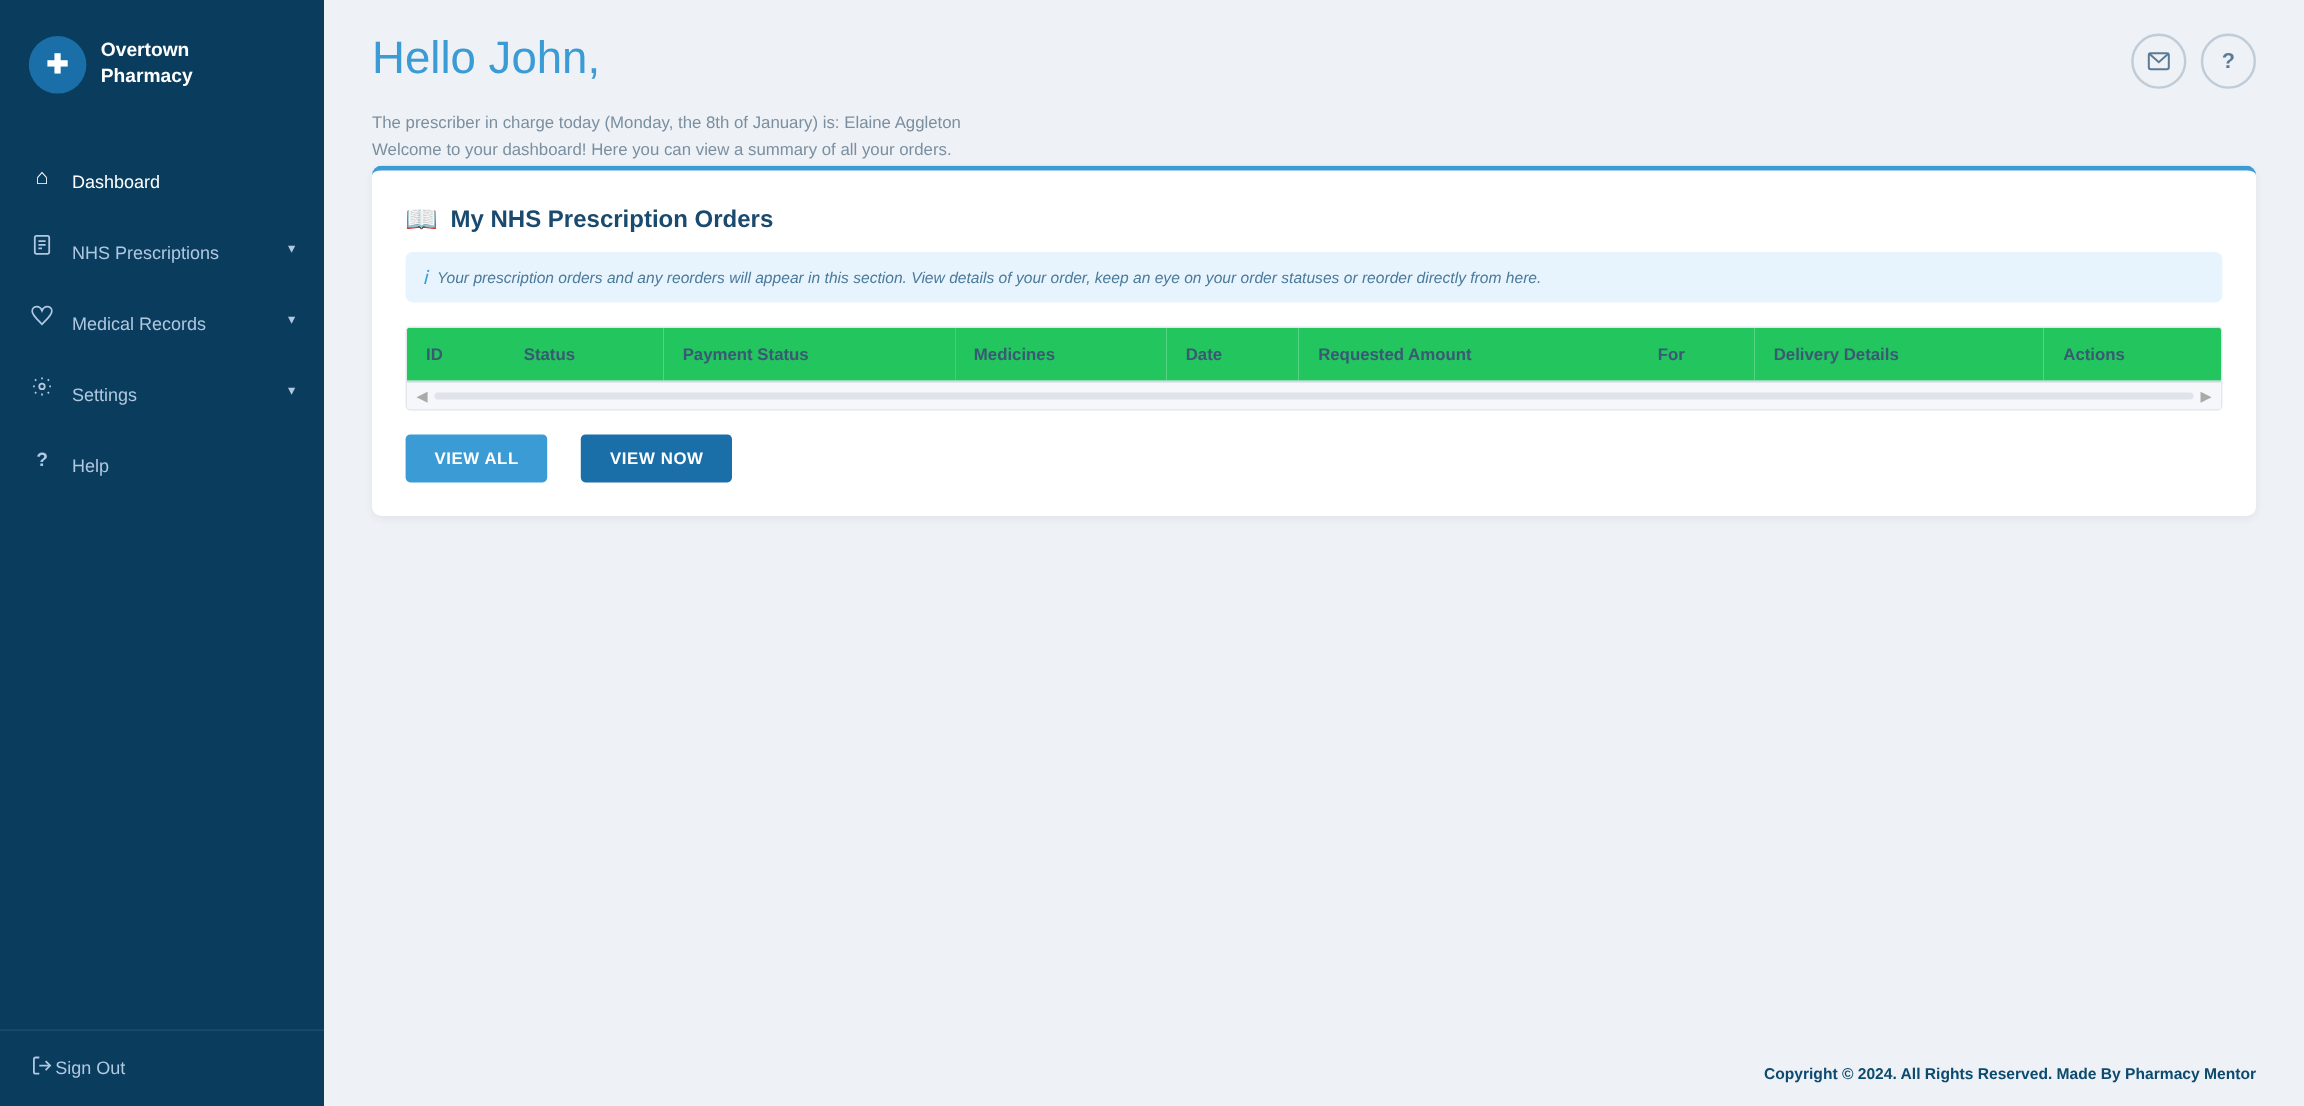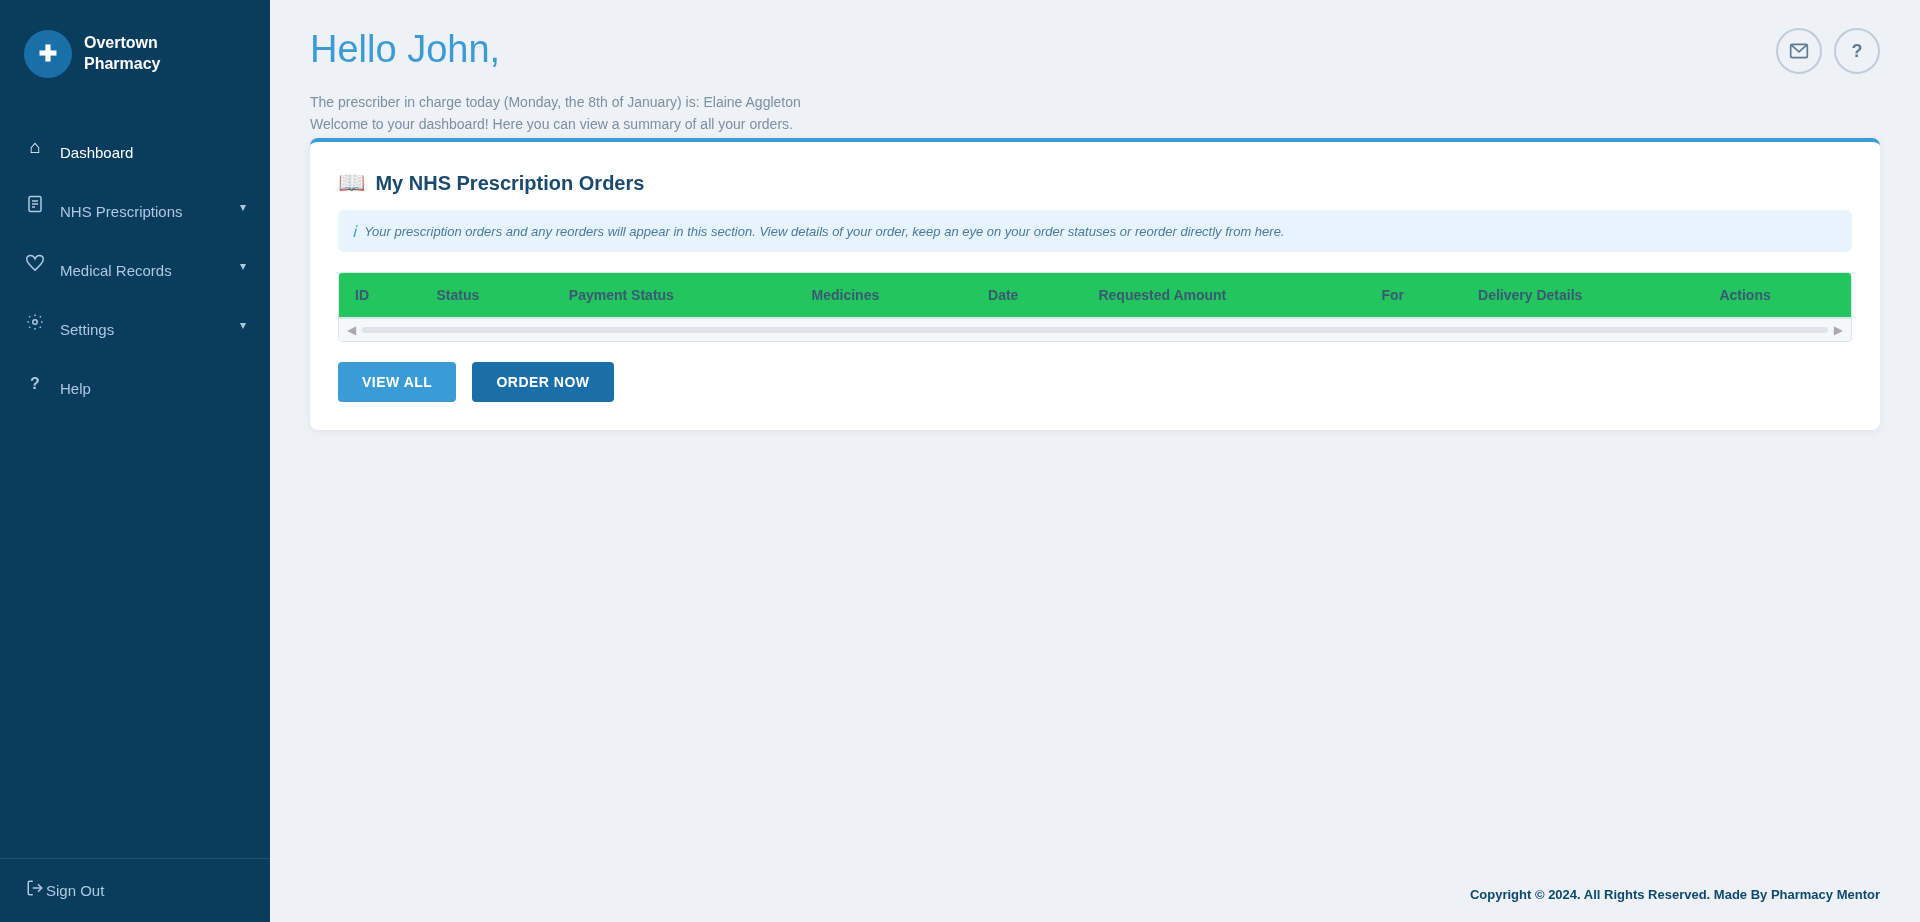--- a/index.html
+++ b/index.html
@@ -264,21 +264,21 @@
     .scroll-track {
       flex: 1;
       height: 6px;
       background: #e0e4ea;
       border-radius: 3px;
     }
 
     
     .btn-row {
       display: flex;
-      gap: 16px;
+      gap: 28px;
     }
 
     .btn {
       padding: 12px 24px;
       border: none;
       border-radius: 4px;
       font-size: 14px;
       font-weight: 700;
       cursor: pointer;
       letter-spacing: 0.5px;
@@ -426,21 +426,21 @@
         </div>
         <div class="table-scrollbar">
           <span class="scroll-arrow">◀</span>
           <div class="scroll-track"></div>
           <span class="scroll-arrow">▶</span>
         </div>
       </div>
 
       <div class="btn-row">
         <button class="btn btn-primary">VIEW ALL</button>
-        <button class="btn btn-secondary">ORDER NOW</button>
+        <button class="btn btn-secondary">VIEW NOW</button>
       </div>
     </div>
   </div>
 
   <footer class="footer">
     <span>Copyright © 2024. All Rights Reserved. Made By Pharmacy Mentor</span>
   </footer>
 </main>
 
 </body></html>

